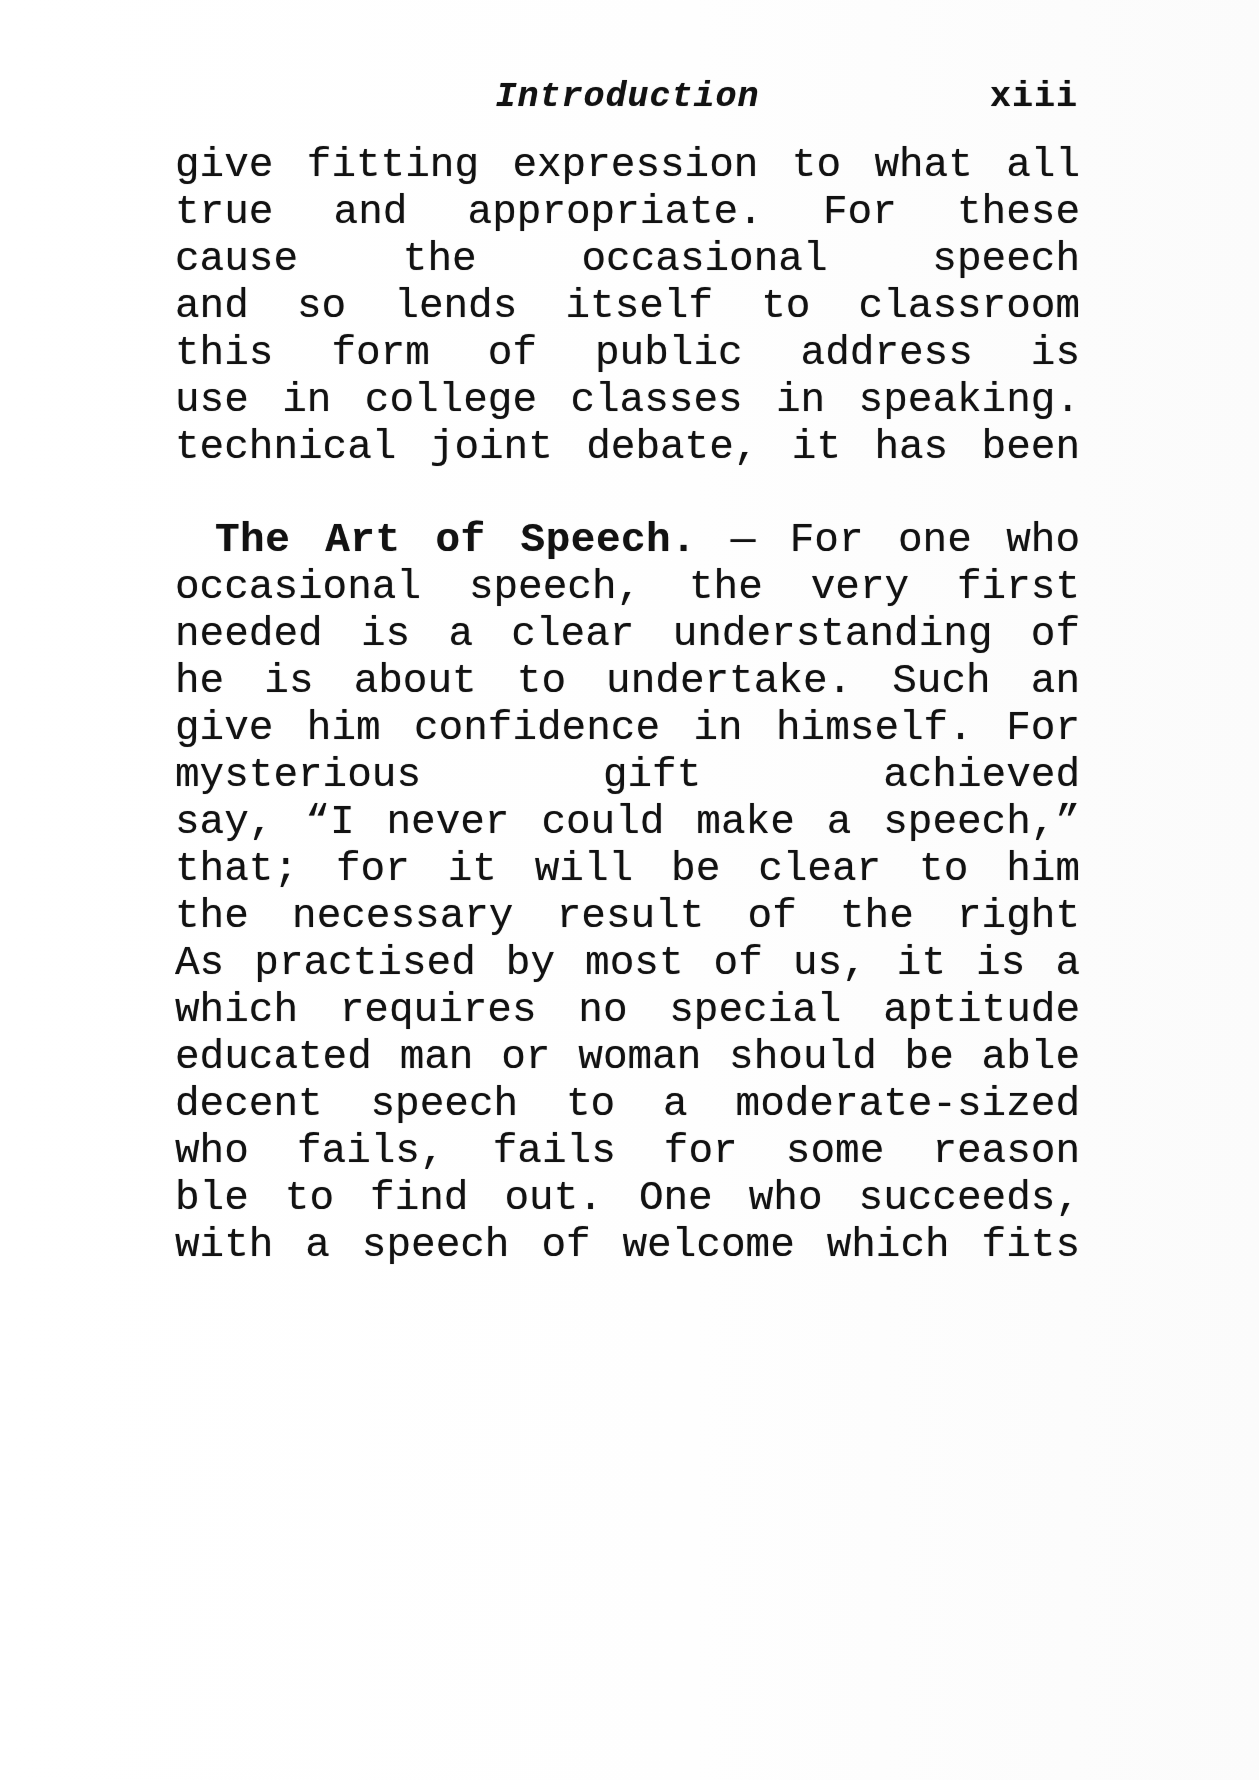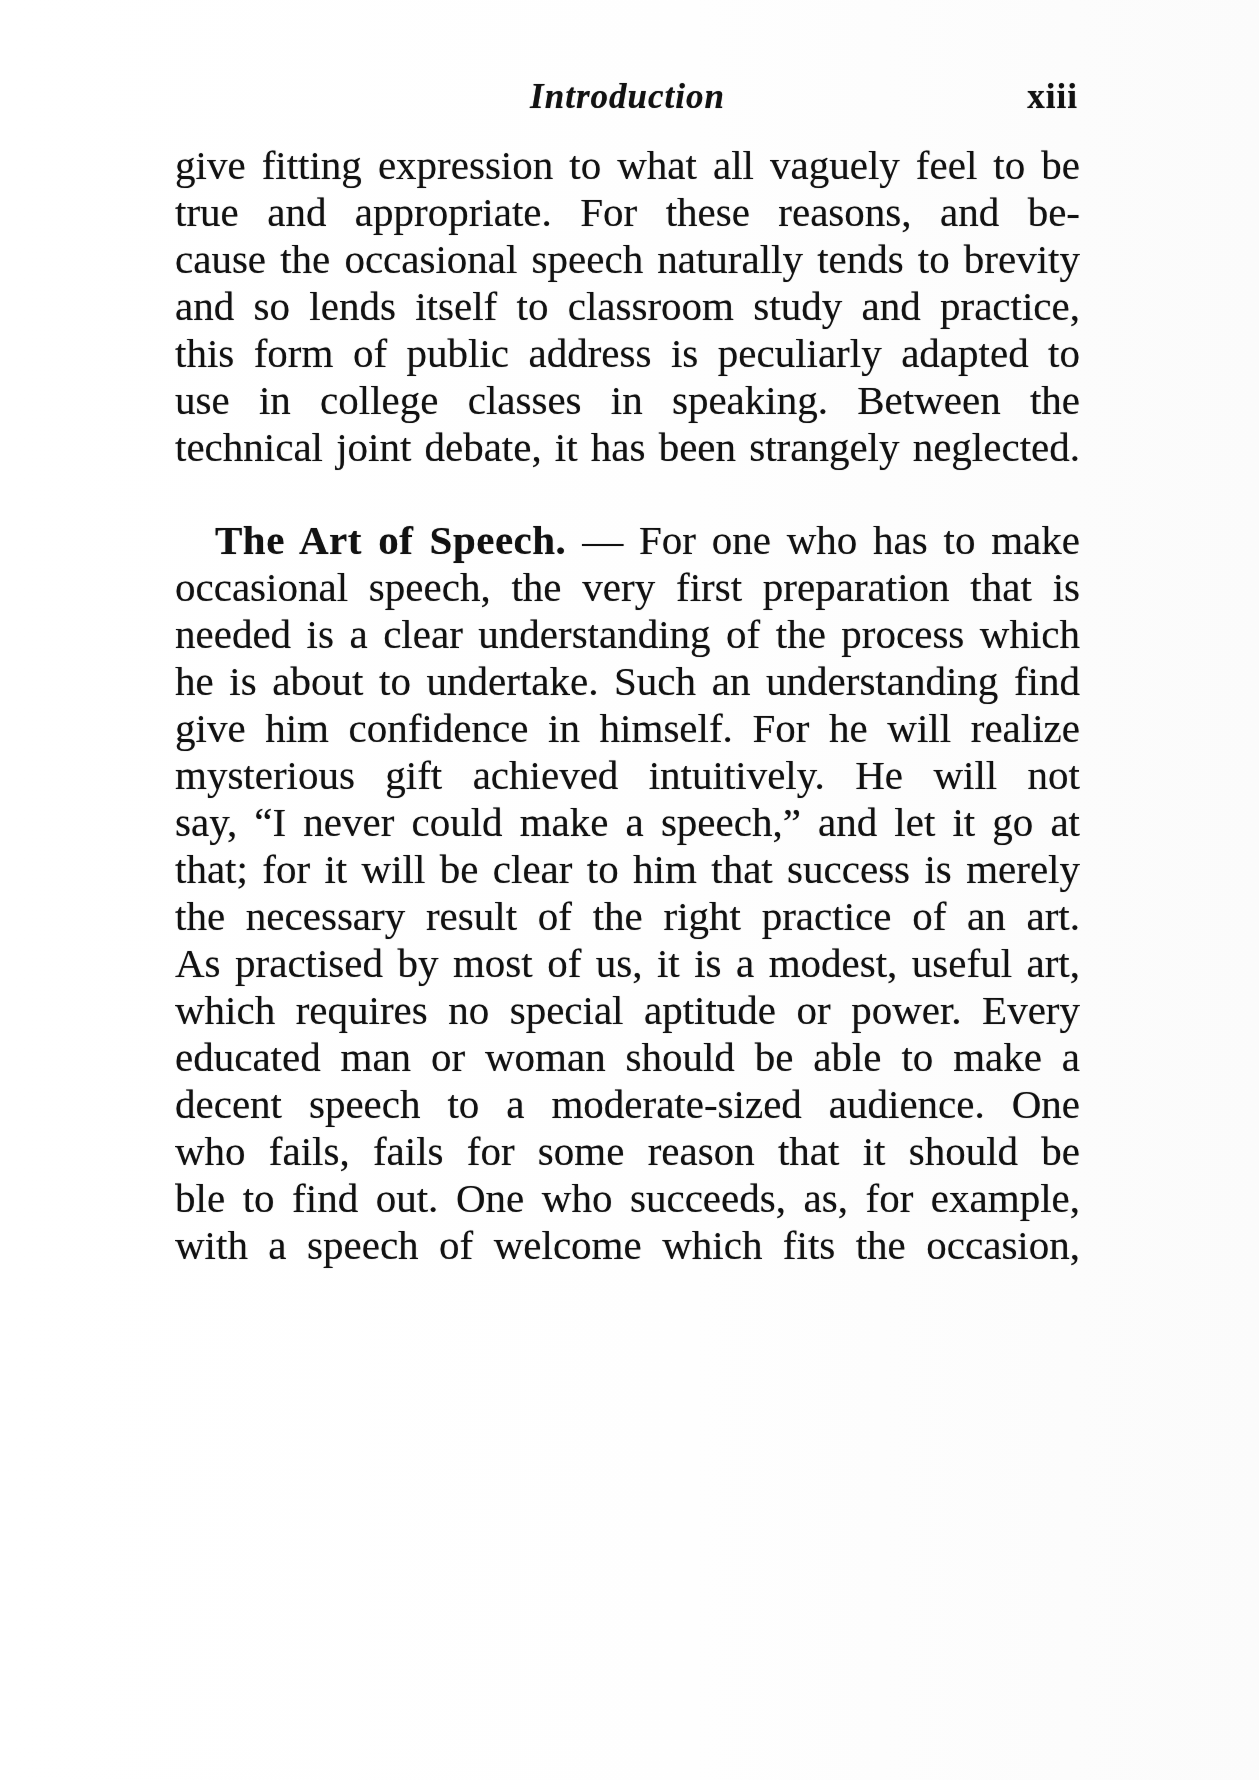--- a/index.html
+++ b/index.html
@@ -5,21 +5,21 @@
   html, body {
     margin: 0;
     padding: 0;
     background: #ffffff;
   }
   .page {
     position: relative;
     width: 1259px;
     height: 1780px;
     background: linear-gradient(90deg, #ffffff 0%, #fefefe 55%, #fbfbfb 100%);
-    font-family: Liberation Serif, serif;
+    font-family: Liberation Mono, monospace;
     color: #121212;
     overflow: hidden;
   }
   .content {
     position: absolute;
     left: 175px;
     top: 0;
     width: 905px;
   }
   .running-header {

